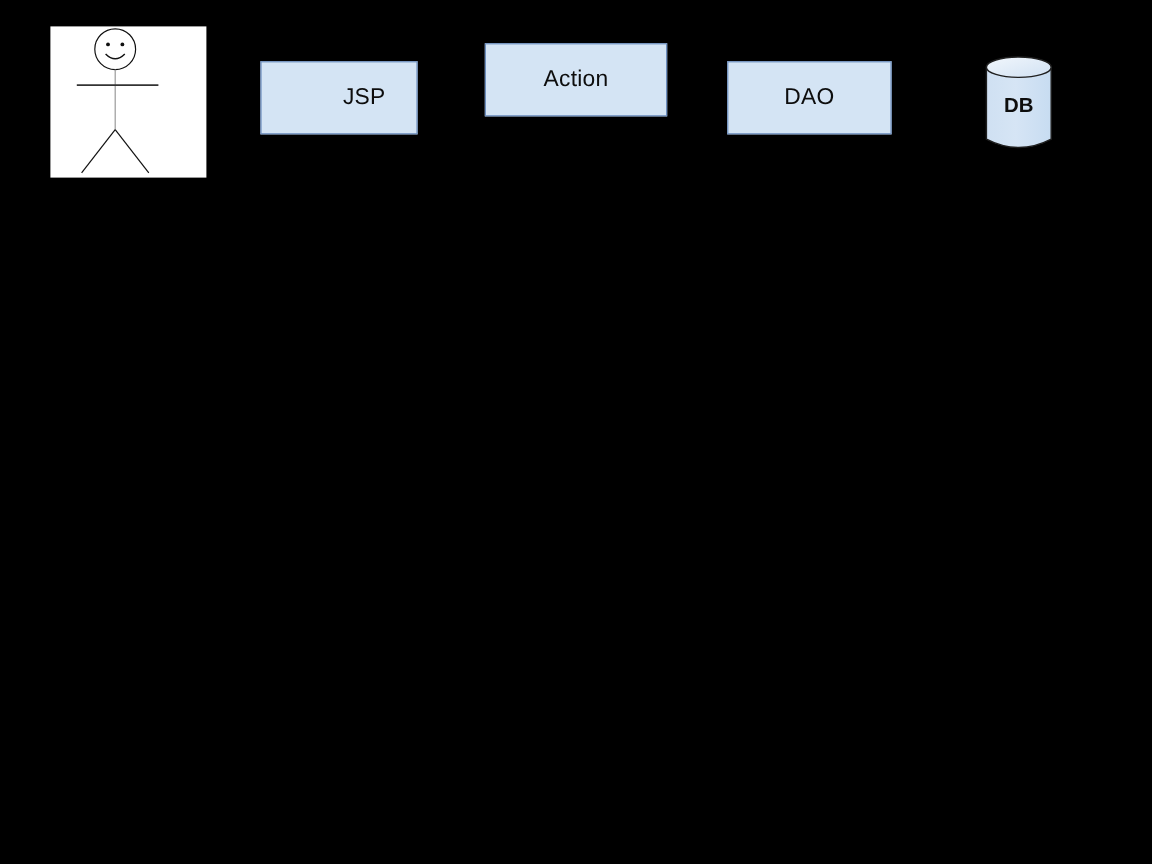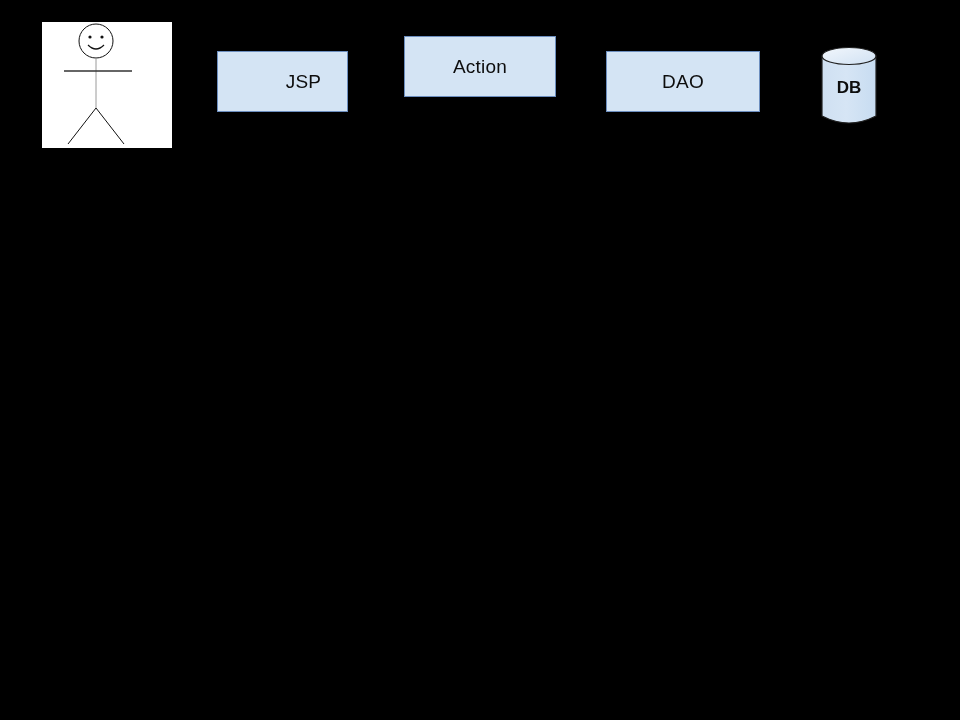--- a/index.html
+++ b/index.html
@@ -50,21 +50,21 @@
   .node-label {
     color: #0d0d0d;
     font-family: "Liberation Sans", sans-serif;
     font-size: 19px;
     line-height: 1;
     letter-spacing: 0.2px;
     white-space: nowrap;
   }
   #node-jsp    { left: 217px; top: 51px;  width: 131px; height: 61px; padding-left: 42px; }
   #node-action { left: 404px; top: 36px;  width: 152px; height: 61px; }
-  #node-dao    { left: 606px; top: 51px;  width: 154px; height: 61px; }
+  #node-dao    { left: 606px; top: 51px;  width: 137px; height: 61px; }
   
   .db-node {
     position: absolute;
     left: 821px;
     top: 46px;
     width: 56px;
     height: 82px;
   }
   .db-node svg {
     display: block;

